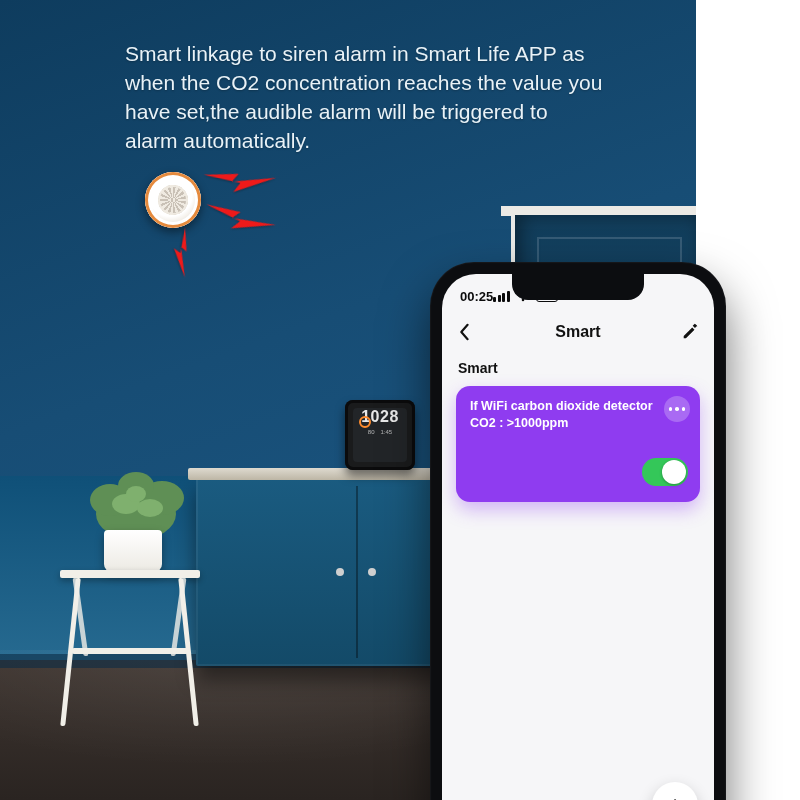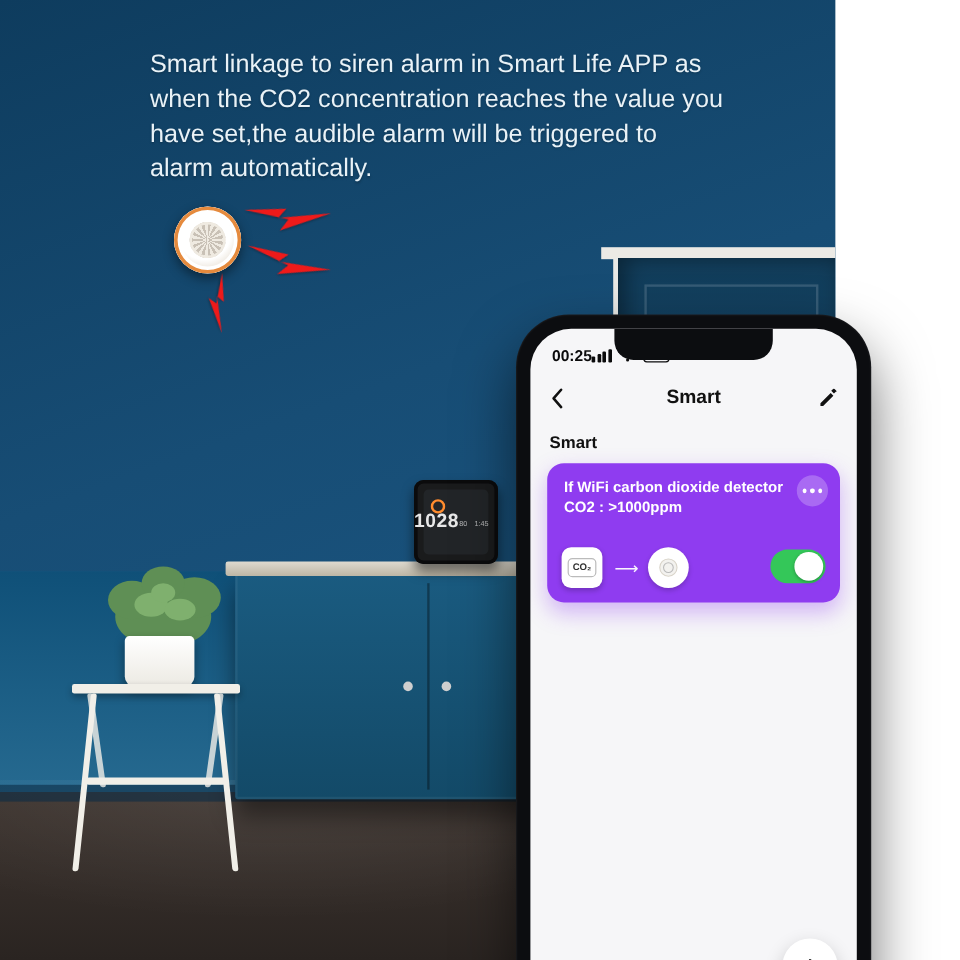--- a/index.html
+++ b/index.html
@@ -73,21 +73,21 @@
   .cabinet .knob{position:absolute;width:8px;height:8px;border-radius:50%;background:#cfcfcf;top:90px}
   .cabinet .k1{left:140px}.cabinet .k2{left:172px}
   .cabinet-top{position:absolute;left:188px;top:468px;width:336px;height:12px;background:linear-gradient(180deg,#dedacf,#bdb6a5);border-radius:2px}
 
   
   .detector{
     position:absolute;left:345px;top:400px;width:70px;height:70px;border-radius:8px;
     background:#1a1b1c;box-shadow:0 6px 10px rgba(0,0,0,.5), inset 0 0 0 3px #0b0b0c;
     color:#e8e8e8;
   }
-  .detector .screen{position:absolute;inset:8px;border-radius:4px;background:#222528;display:flex;flex-direction:row;align-items:center;justify-content:flex-end}
+  .detector .screen{position:absolute;inset:8px;border-radius:4px;background:#222528;display:flex;flex-direction:column;align-items:center;justify-content:flex-start}
   .detector .ppm{font-size:16px;font-weight:700;letter-spacing:.5px}
   .detector .sub{font-size:6px;opacity:.7;display:flex;gap:6px;margin-top:3px}
   .detector .ring{position:absolute;left:6px;top:8px;width:12px;height:12px;border-radius:50%;border:2px solid #ff8c2e}
 
   
   .sidetable-top{position:absolute;left:60px;top:570px;width:140px;height:8px;background:#f1efe8;border-radius:2px;box-shadow:0 3px 6px rgba(0,0,0,.3)}
   .sidetable-shelf{position:absolute;left:72px;top:648px;width:116px;height:6px;background:#f1efe8;border-radius:2px}
   .leg{position:absolute;width:5px;background:#f1efe8;border-radius:2px}
   .leg.l1{left:68px;top:578px;height:148px;transform:skewX(-6deg)}
   .leg.l2{left:186px;top:578px;height:148px;transform:skewX(6deg)}
@@ -250,32 +250,20 @@
 
       <div class="section-label">Smart</div>
 
       <div class="card">
         <div class="cond">If WiFi carbon dioxide detector  CO2 : &gt;1000ppm</div>
         <span class="menu-dots">
           <i></i>
             <i></i>
             <i></i>
         </span>
-        <div class="row">
-          <span class="chip">
-            <span class="co2">CO₂</span>
-          </span>
-          <span class="arrow-lr">⟶</span>
-          <span class="chip device">
-            <svg width="18" height="18" viewBox="0 0 20 20">
-                <circle cx="10" cy="10" r="8" fill="#f3f2ef" stroke="#d9d4c9"></circle>
-                <circle cx="10" cy="10" r="4.5" fill="none" stroke="#bbb" stroke-width="1"></circle>
-              </svg>
-          </span>
-        </div>
         <span class="toggle">
           <span class="knob"></span>
         </span>
       </div>
 
       <div class="fab">
         <span>+</span>
       </div>
 
     </div>

